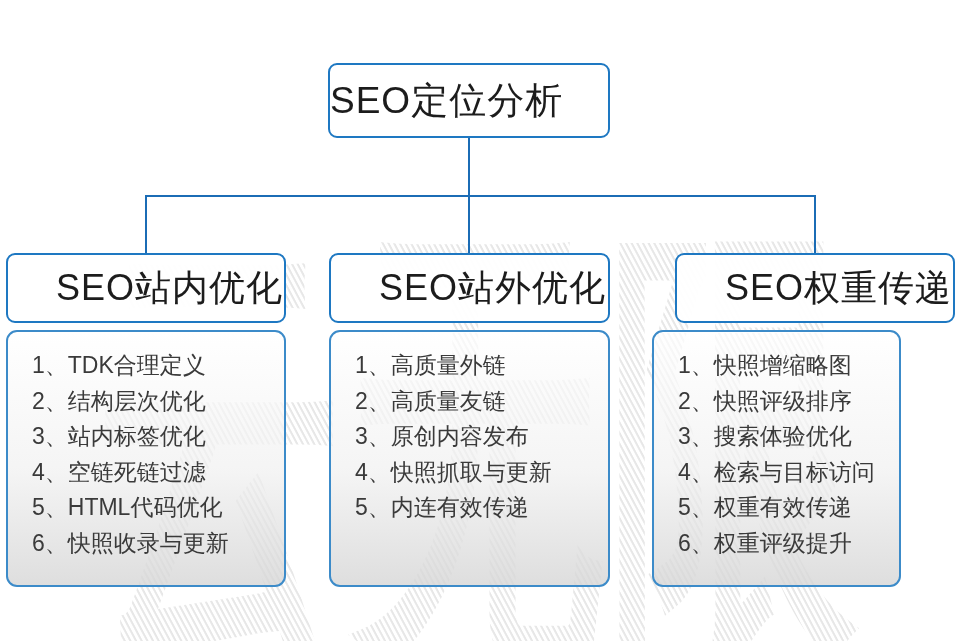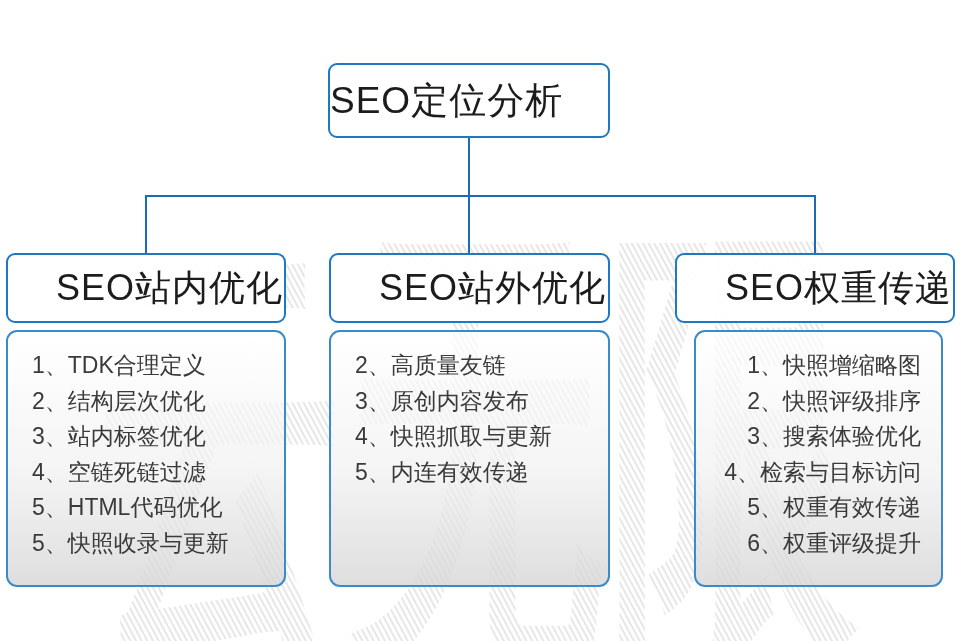--- a/index.html
+++ b/index.html
@@ -28,21 +28,21 @@
   .col-header.c2{left:675px;width:280px;}
   .panel{
     position:absolute;z-index:2;top:330px;height:257px;
     border:2px solid var(--panel-border);border-radius:11px;
     background:linear-gradient(180deg,rgba(255,255,255,0.72) 0%,rgba(240,240,240,0.70) 55%,rgba(214,214,214,0.80) 100%);
     box-shadow:inset 0 1px 0 rgba(255,255,255,0.85);
     padding:16px 20px 0 24px;
   }
   .panel.c0{left:6px;width:280px;}
   .panel.c1{left:329px;width:281px;}
-  .panel.c2{left:694px;width:249px;text-align:right;}
+  .panel.c2{left:652px;width:249px;}
   .panel ul{list-style:none;}
   .panel li{
     font-size:23px;line-height:35.5px;color:#3a3a3a;white-space:nowrap;
   }
 </style>
 </head>
 <body>
 
 <div class="canvas">
 
@@ -76,26 +76,27 @@
     <span>SEO权重传递</span>
   </div>
 
   <div class="panel c0">
     <ul>
       <li>1、TDK合理定义</li>
       <li>2、结构层次优化</li>
       <li>3、站内标签优化</li>
       <li>4、空链死链过滤</li>
       <li>5、HTML代码优化</li>
-      <li>5、快照收录与更新</li>
+      <li>6、快照收录与更新</li>
     </ul>
   </div>
 
   <div class="panel c1">
     <ul>
+      <li>1、高质量外链</li>
       <li>2、高质量友链</li>
       <li>3、原创内容发布</li>
       <li>4、快照抓取与更新</li>
       <li>5、内连有效传递</li>
     </ul>
   </div>
 
   <div class="panel c2">
     <ul>
       <li>1、快照增缩略图</li>

